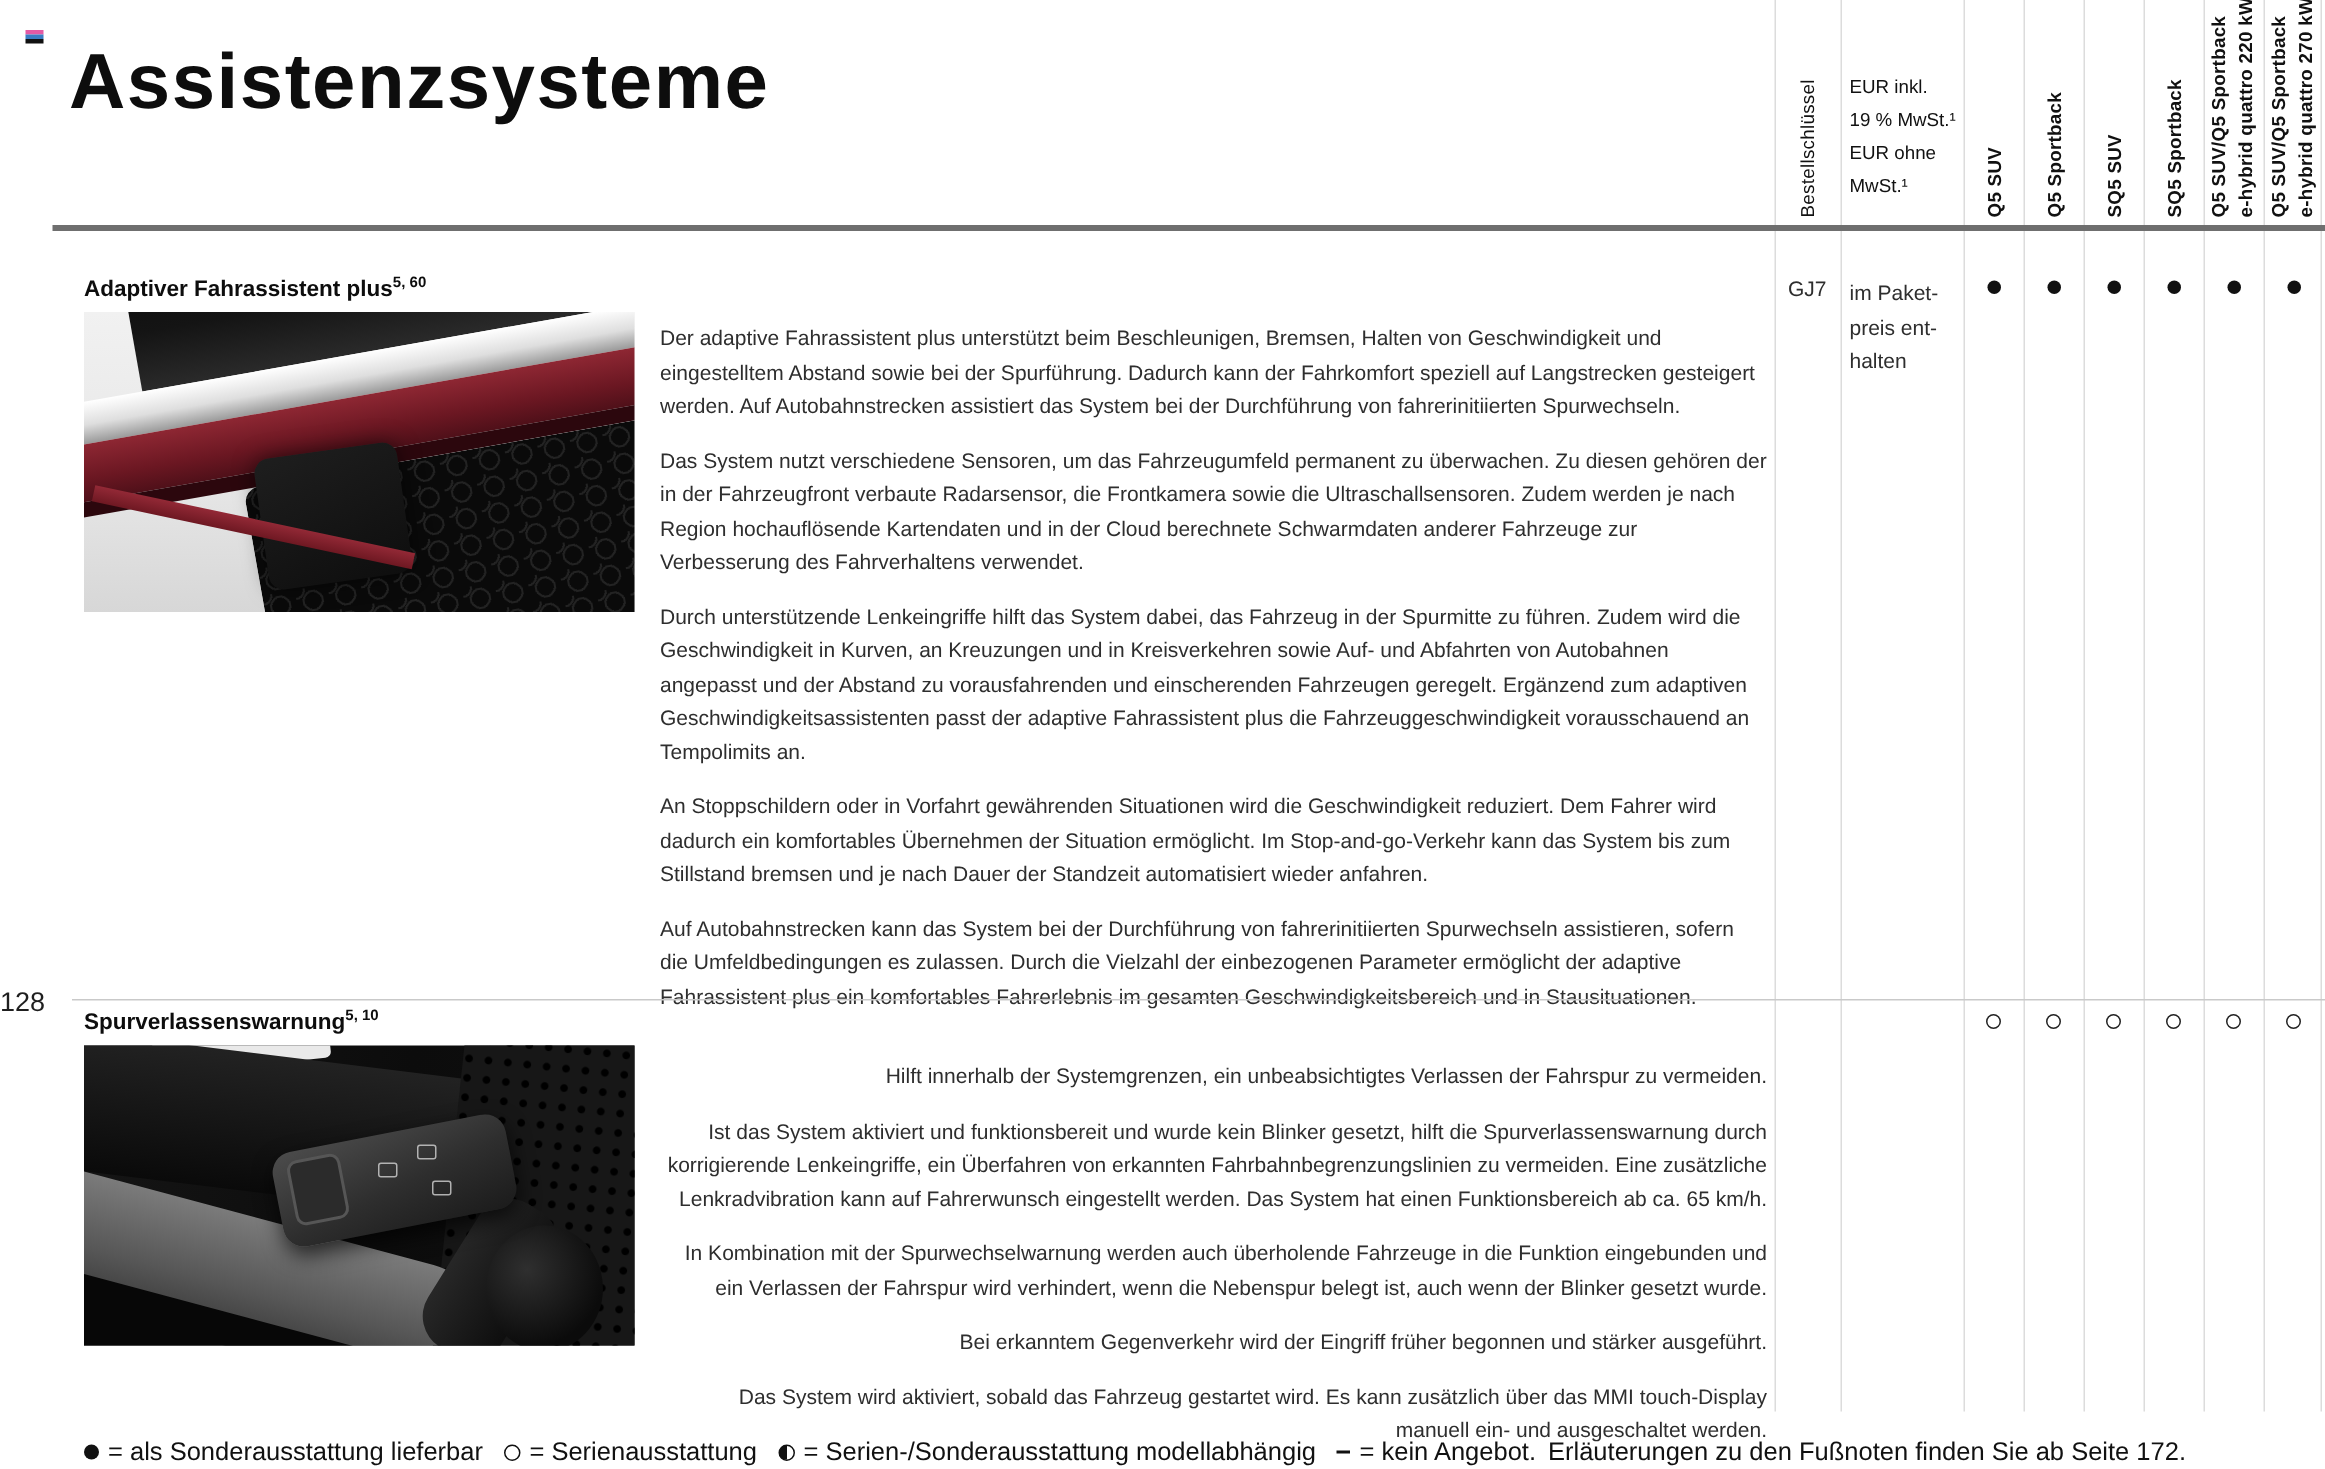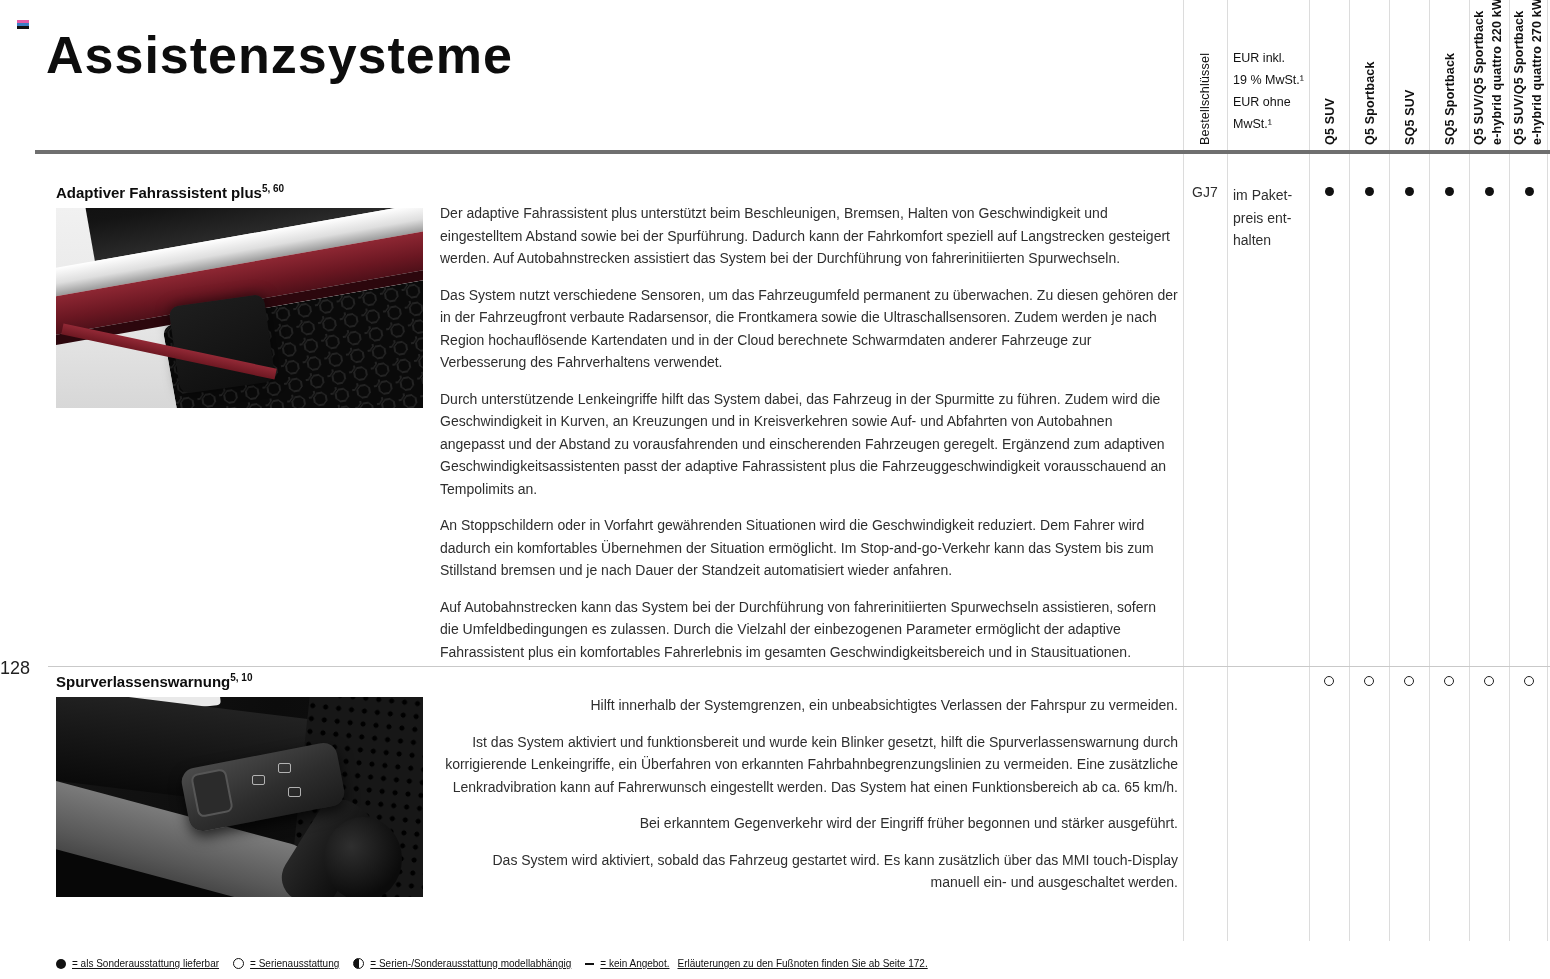--- a/index.html
+++ b/index.html
@@ -21,33 +21,33 @@
   .vlabel{position:absolute;writing-mode:vertical-rl;transform:rotate(180deg);
           font-size:12.5px;line-height:18px;color:#111;white-space:pre-line;letter-spacing:.2px;}
   .vlabel.bold{font-weight:bold;}
   .price-head{position:absolute;left:1233px;top:47px;font-size:12.5px;line-height:22px;color:#111;}
   .price-head .b{font-weight:normal;}
 
   
   .feature-title{position:absolute;left:56px;font-size:15px;font-weight:bold;color:#0d0d0d;}
   .feature-title sup{font-size:10px;vertical-align:super;font-weight:bold;}
   .feature-text{position:absolute;left:440px;width:738px;font-size:14px;line-height:22.5px;color:#2e2e2e;}
-  .feature-text p{margin:0 0 14px 0;}
+  .feature-text p{margin:12px 0 14px 0;}
   .order-code{position:absolute;left:1192px;top:184px;font-size:14px;color:#2e2e2e;}
   .price-note{position:absolute;left:1233px;top:184px;font-size:14px;line-height:22.5px;color:#2e2e2e;}
   .page-number{position:absolute;left:0;top:658px;font-size:18px;color:#1f1f1f;}
 
   
   .dot{position:absolute;border-radius:50%;}
   .dot.filled{width:9px;height:9px;background:#111;}
   .dot.open{width:8px;height:8px;border:1.6px solid #222;background:transparent;}
 
   
   .legend{position:absolute;left:56px;top:958px;display:flex;align-items:flex-start;gap:14px;
-          font-size:10px;color:#111;white-space:nowrap;text-decoration:underline;}
+          font-size:17px;color:#111;white-space:nowrap;}
   .legend-item{display:flex;align-items:center;gap:6px;}
   .licon{display:inline-block;border-radius:50%;}
   .licon.filled{width:10px;height:10px;background:#111;}
   .licon.open{width:9px;height:9px;border:1.6px solid #111;}
   .licon.half{width:9px;height:9px;border:1.6px solid #111;background:linear-gradient(90deg,#111 50%,#fff 50%);}
   .licon.dash{width:9px;height:2px;border-radius:0;background:#111;}
 
   
   .feature-image{position:absolute;left:56px;width:367px;height:200px;overflow:hidden;}
   .img1{background:linear-gradient(180deg,#f1f1f1 0%,#e7e7e7 55%,#d7d7d7 100%);}
@@ -189,20 +189,21 @@
     <div class="i2-stalk"></div>
     <div class="i2-btn"></div>
     <div class="i2-glyph" style="left:196px;top:78px;"></div>
     <div class="i2-glyph" style="left:222px;top:66px;"></div>
     <div class="i2-glyph" style="left:232px;top:90px;"></div>
   </div>
 
   <div class="feature-text" style="top:694px;text-align:right;">
     <p>Hilft innerhalb der Systemgrenzen, ein unbeabsichtigtes Verlassen der Fahrspur zu vermeiden.</p>
     <p>Ist das System aktiviert und funktionsbereit und wurde kein Blinker gesetzt, hilft die Spurverlassenswarnung durch korrigierende Lenkeingriffe, ein Überfahren von erkannten Fahrbahnbegrenzungslinien zu vermeiden. Eine zusätzliche Lenkradvibration kann auf Fahrerwunsch eingestellt werden. Das System hat einen Funktionsbereich ab ca. 65 km/h.</p>
+    <p>In Kombination mit der Spurwechselwarnung werden auch überholende Fahrzeuge in die Funktion eingebunden und ein Verlassen der Fahrspur wird verhindert, wenn die Nebenspur belegt ist, auch wenn der Blinker gesetzt wurde.</p>
     <p>Bei erkanntem Gegenverkehr wird der Eingriff früher begonnen und stärker ausgeführt.</p>
     <p>Das System wird aktiviert, sobald das Fahrzeug gestartet wird. Es kann zusätzlich über das MMI touch-Display manuell ein- und ausgeschaltet werden.</p>
   </div>
 
   <span class="dot open" style="left:1324px;top:676px;"></span>
   <span class="dot open" style="left:1364px;top:676px;"></span>
   <span class="dot open" style="left:1404px;top:676px;"></span>
   <span class="dot open" style="left:1444px;top:676px;"></span>
   <span class="dot open" style="left:1484px;top:676px;"></span>
   <span class="dot open" style="left:1524px;top:676px;"></span>

